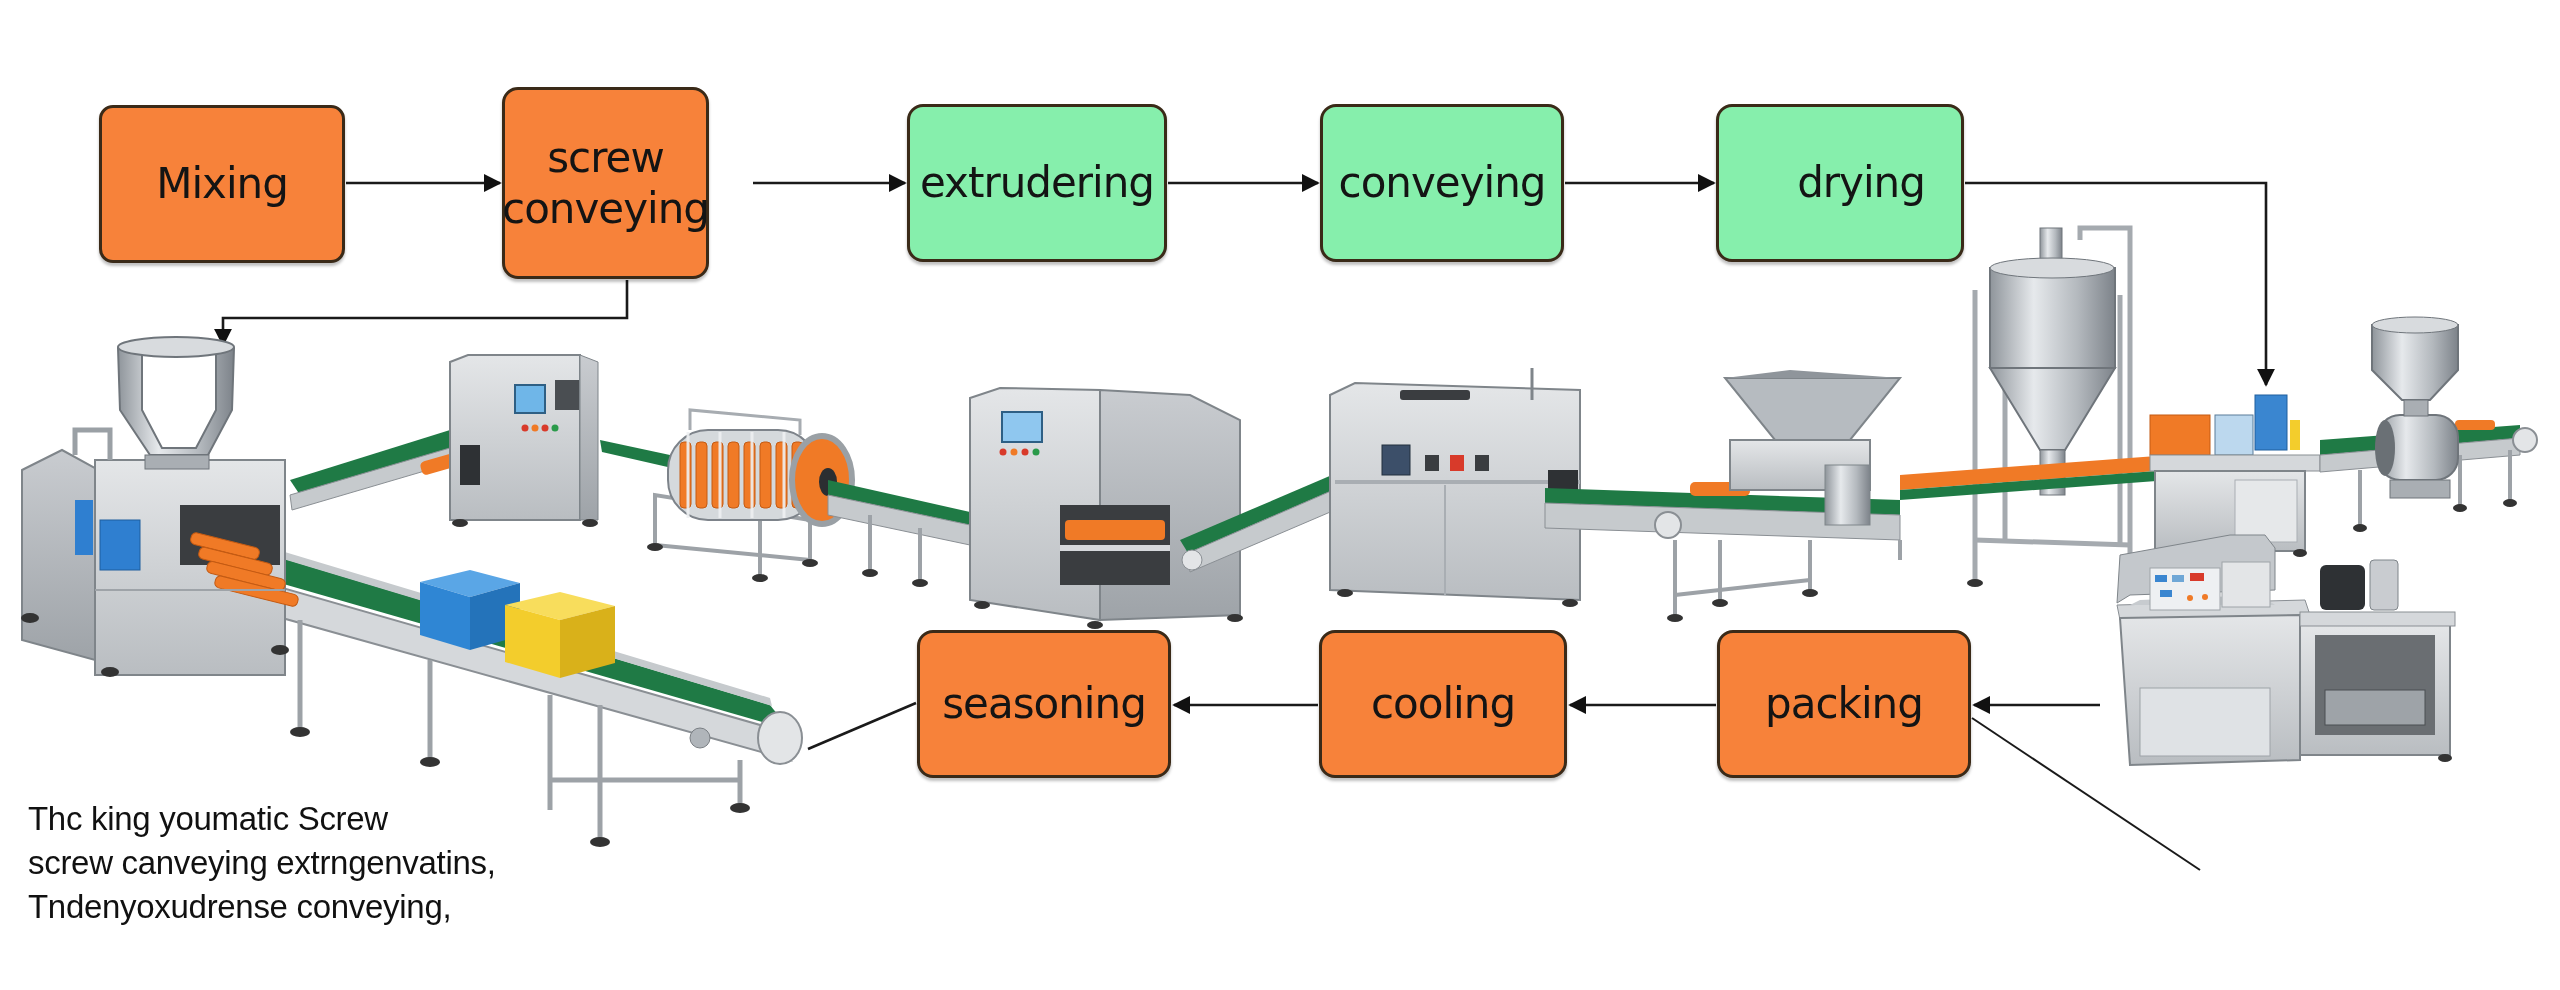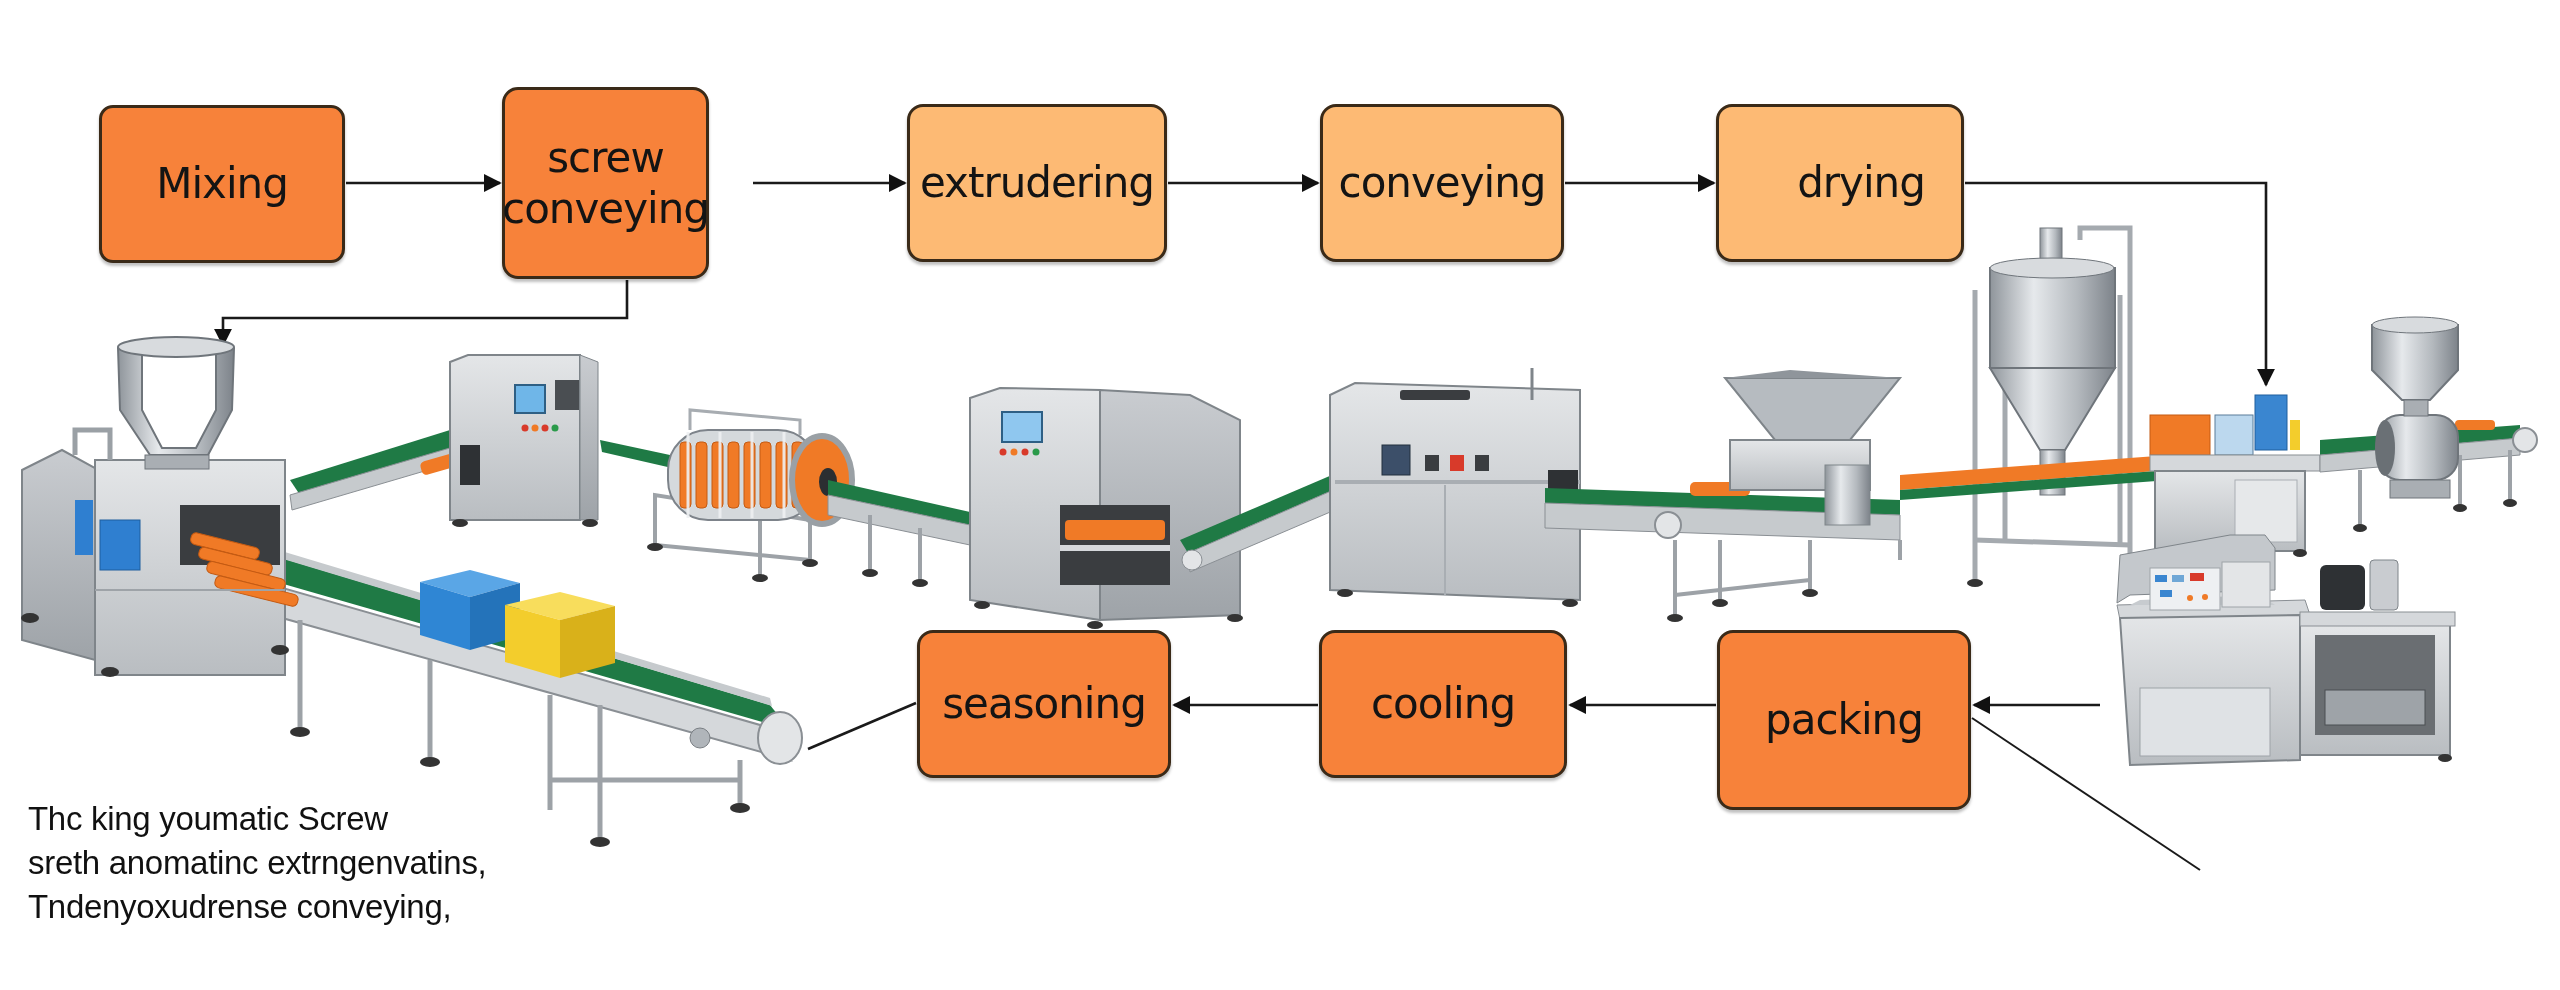--- a/index.html
+++ b/index.html
@@ -16,31 +16,31 @@
       border-radius: 16px;
       color: #141414;
       font-family: "DejaVu Sans", sans-serif;
       font-size: 42px;
       line-height: 1.22;
       letter-spacing: -1px;
       box-shadow: 0 3px 3px rgba(0,0,0,0.25);
       cursor: pointer;
     }
     .step.orange { background: #f7823a; }
-    .step.yellow { background: #fdba74; }
+    .step.yellow { background: #86efac; }
     .step span { display: block; padding: 0 6px; }
 
     #step-mixing     { left: 99px;   top: 105px; width: 246px; height: 158px; border-radius: 14px; }
     #step-screw      { left: 502px;  top: 87px;  width: 207px; height: 192px; }
     #step-extrude    { left: 907px;  top: 104px; width: 260px; height: 158px; }
     #step-convey     { left: 1320px; top: 104px; width: 244px; height: 158px; }
     #step-drying     { left: 1716px; top: 104px; width: 248px; height: 158px; padding-left: 42px; }
     #step-seasoning  { left: 917px;  top: 630px; width: 254px; height: 148px; }
     #step-cooling    { left: 1319px; top: 630px; width: 248px; height: 148px; }
-    #step-packing    { left: 1717px; top: 630px; width: 254px; height: 180px; }
+    #step-packing    { left: 1717px; top: 630px; width: 254px; height: 148px; }
 
     #caption {
       position: absolute; left: 28px; top: 797px;
       font-family: "Liberation Sans", sans-serif;
       font-size: 33px; line-height: 44px; color: #111;
       letter-spacing: -0.3px;
     }
     #caption div { white-space: nowrap; }
   </style>
 </head>
@@ -386,15 +386,15 @@
 </div>
 <div class="step orange" id="step-cooling">
   <span>cooling</span>
 </div>
 <div class="step orange" id="step-seasoning">
   <span>seasoning</span>
 </div>
 
 <div id="caption">
   <div>Thc king youmatic Screw</div>
-  <div>sreth anomatinc extrngenvatins,</div>
+  <div>screw canveying extrngenvatins,</div>
   <div>Tndenyoxudrense conveying,</div>
 </div>
 
 </body></html>

